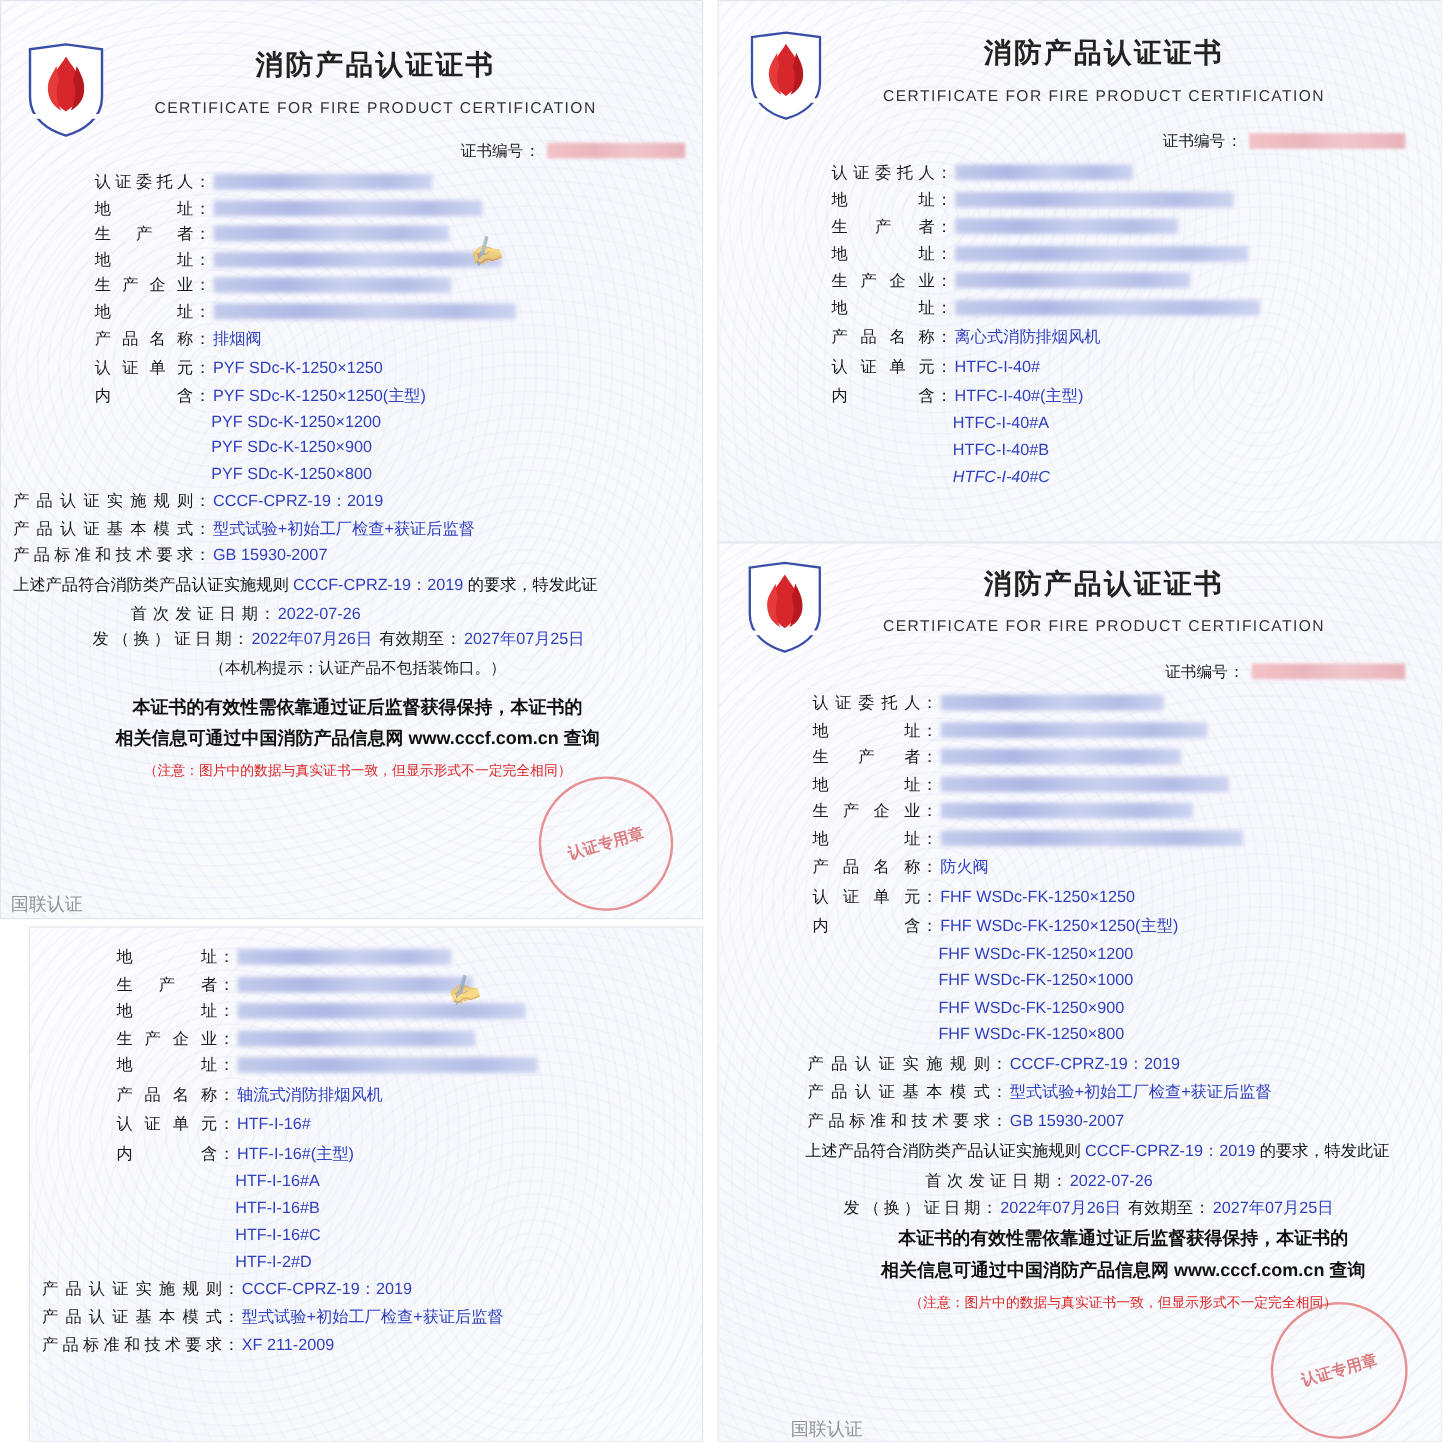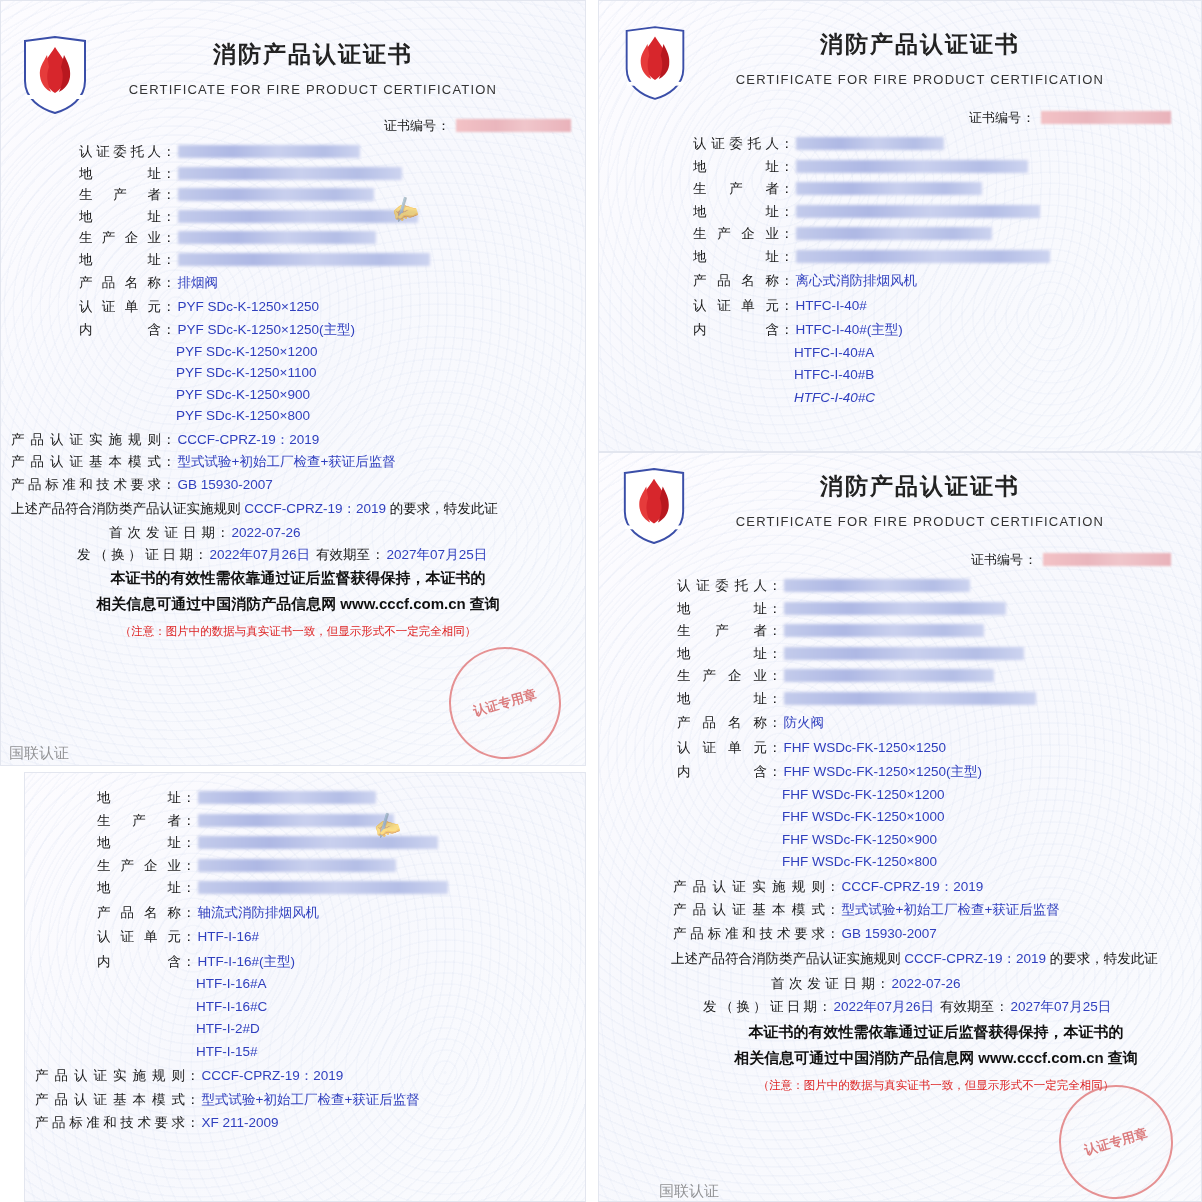--- a/index.html
+++ b/index.html
@@ -170,23 +170,20 @@
 
       <div class="row" style="margin-bottom:8px;">
         <span class="lbl" style="width:82px;">内含</span>
           <span class="colon">：</span>
         <span class="val">PYF SDc-K-1250×1250(主型)</span>
       </div>
       <div class="row" style="margin-bottom:8px;padding-left:97px;">
         <span class="val">PYF SDc-K-1250×1200</span>
       </div>
       <div class="row" style="margin-bottom:8px;padding-left:97px;">
-        <span class="val">PYF SDc-K-1250×1100</span>
-      </div>
-      <div class="row" style="margin-bottom:8px;padding-left:97px;">
         <span class="val">PYF SDc-K-1250×900</span>
       </div>
       <div class="row" style="margin-bottom:10px;padding-left:97px;">
         <span class="val">PYF SDc-K-1250×800</span>
       </div>
 
       <div class="row" style="margin-bottom:9px;margin-left:-68px;">
         <span class="lbl" style="width:150px;">产品认证实施规则</span>
           <span class="colon">：</span>
         <span class="val">CCCF-CPRZ-19：2019</span>
@@ -215,20 +212,21 @@
       </div>
       <div class="row" style="margin-bottom:8px;margin-left:-2px;">
         <span class="lbl" style="width:116px;">发（换）证日期</span>
           <span class="colon">：</span>
         <span class="val">2022年07月26日</span>
         <span class="lbl" style="margin-left:6px;">有效期至</span>
           <span class="colon">：</span>
         <span class="val">2027年07月25日</span>
       </div>
 
+      <div class="note-center" style="margin-left:-68px;font-size:13px;margin-bottom:14px;">（本机构提示：认证产品不包括装饰口。）</div>
 
       <div class="bold-line" style="margin-left:-68px;font-size:15px;margin-bottom:7px;">本证书的有效性需依靠通过证后监督获得保持，本证书的</div>
       <div class="bold-line" style="margin-left:-68px;font-size:15px;">
         <span>相关信息可通过中国消防产品信息网</span>
         <span>www.cccf.com.cn</span>
         <span>查询</span>
       </div>
       <div class="redline" style="margin-left:-68px;font-size:11.5px;margin-top:10px;">（注意：图片中的数据与真实证书一致，但显示形式不一定完全相同）</div>
     </div>
 
@@ -484,28 +482,28 @@
 
       <div class="row" style="margin-bottom:9px;">
         <span class="lbl" style="width:84px;">内含</span>
           <span class="colon">：</span>
         <span class="val">HTF-I-16#(主型)</span>
       </div>
       <div class="row" style="margin-bottom:9px;padding-left:99px;">
         <span class="val">HTF-I-16#A</span>
       </div>
       <div class="row" style="margin-bottom:9px;padding-left:99px;">
+        <span class="val">HTF-I-16#B</span>
+      </div>
+      <div class="row" style="margin-bottom:9px;padding-left:99px;">
         <span class="val">HTF-I-16#C</span>
       </div>
       <div class="row" style="margin-bottom:9px;padding-left:99px;">
         <span class="val">HTF-I-2#D</span>
       </div>
-      <div class="row" style="margin-bottom:11px;padding-left:99px;">
-        <span class="val">HTF-I-15#</span>
-      </div>
 
       <div class="row" style="margin-bottom:10px;margin-left:-62px;">
         <span class="lbl" style="width:150px;">产品认证实施规则</span>
           <span class="colon">：</span>
         <span class="val">CCCF-CPRZ-19：2019</span>
       </div>
       <div class="row" style="margin-bottom:10px;margin-left:-62px;">
         <span class="lbl" style="width:150px;">产品认证基本模式</span>
           <span class="colon">：</span>
         <span class="val">型式试验+初始工厂检查+获证后监督</span>

